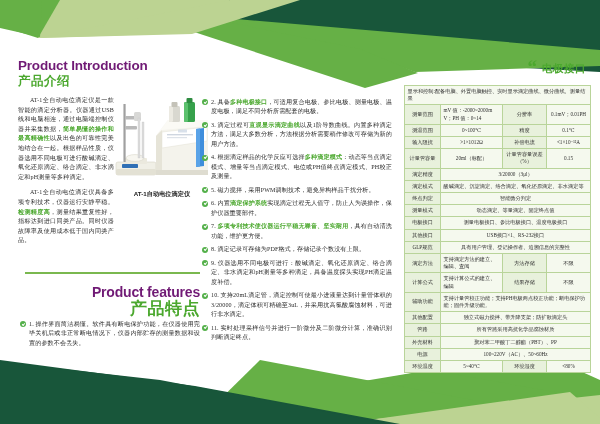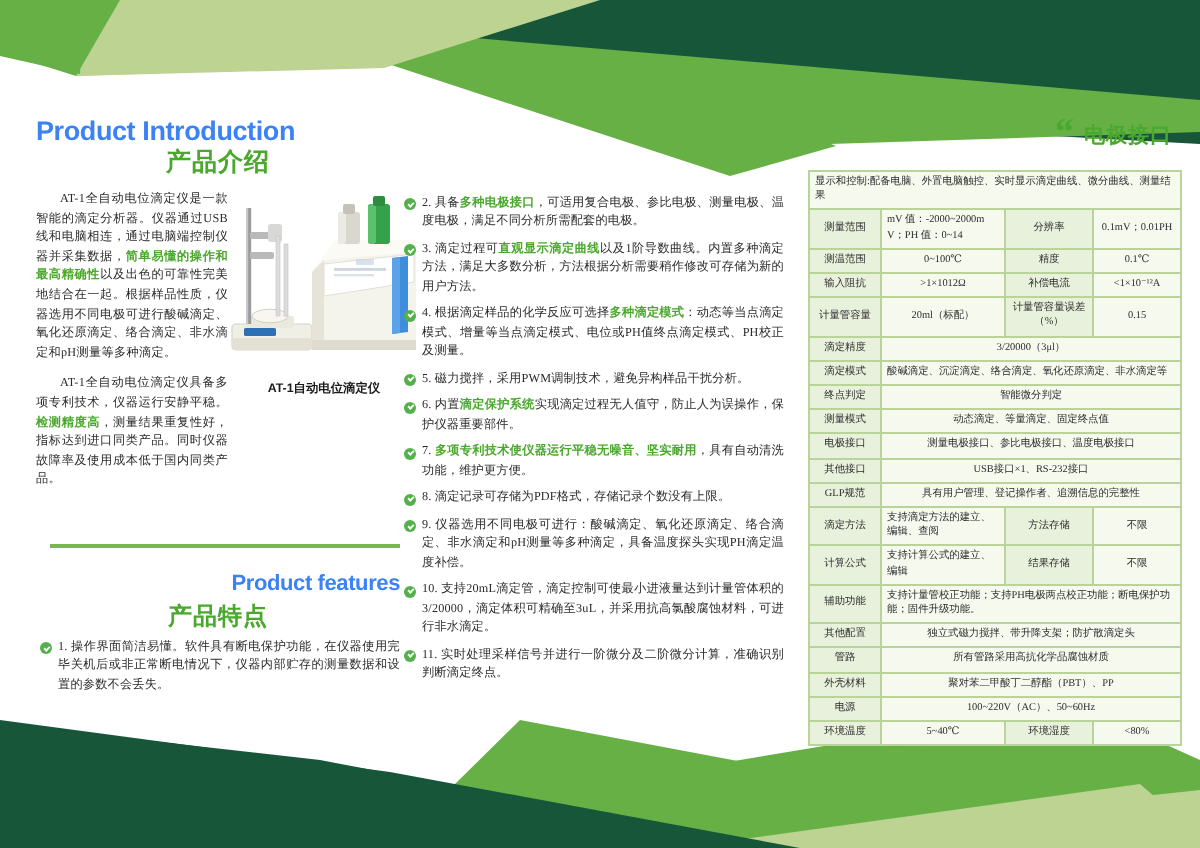--- a/index.html
+++ b/index.html
@@ -10,26 +10,26 @@
     overflow:hidden;position:relative;
   }
   .page{position:relative;width:600px;height:424px;overflow:hidden;background:#fff;}
 
   
   .deco{position:absolute;top:0;left:0;width:600px;height:424px;pointer-events:none;}
 
   
   .col-left{position:absolute;left:18px;top:58px;width:182px;}
   .sec-title-en{
-    font-size:13.5px;font-weight:bold;color:#3b82f6;letter-spacing:-0.2px;
+    font-size:13.5px;font-weight:bold;color:#701a75;letter-spacing:-0.2px;
     line-height:15px;
   }
   .sec-title-cn{
     font-size:12.5px;font-weight:bold;color:#4ba82e;line-height:15px;
-    margin-top:1px;letter-spacing:0.5px;text-align:center;
+    margin-top:1px;letter-spacing:0.5px;
   }
   .intro-body{
     margin-top:7px;width:96px;
     font-family:"Liberation Serif","DejaVu Serif",serif;
     font-size:6.1px;line-height:9.6px;color:#2b2b2b;text-align:justify;
     letter-spacing:0.15px;
   }
   .intro-body p{margin:0 0 6px 0;text-indent:12px;}
   .hl{color:#4ba82e;font-weight:bold;}
 
@@ -37,22 +37,22 @@
   .photo-wrap{position:absolute;left:112px;top:96px;width:100px;height:92px;}
   .photo-cap{
     position:absolute;left:112px;top:190px;width:100px;text-align:center;
     font-size:6.2px;font-weight:bold;color:#1b1b1b;
     font-family:"Liberation Sans","DejaVu Sans",sans-serif;
   }
 
   
   .feat-rule{position:absolute;left:25px;top:272px;width:175px;height:1.6px;background:#7ab84f;}
   .feat-head{position:absolute;left:18px;top:285px;width:182px;text-align:right;}
-  .feat-head .sec-title-en{font-size:11px;}
-  .feat-head .sec-title-cn{font-size:12px;}
+  .feat-head .sec-title-en{font-size:14px;}
+  .feat-head .sec-title-cn{font-size:17px;}
   .feat-first{position:absolute;left:20px;top:320px;width:180px;}
 
   
   .li{position:relative;padding-left:9px;margin-bottom:4.2px;}
   .li .tick{
     position:absolute;left:0;top:1.1px;width:6px;height:6px;border-radius:50%;
     background:#54b04a;
   }
   .li .tick:after{
     content:"";position:absolute;left:1.6px;top:1.5px;width:2.4px;height:1.2px;

